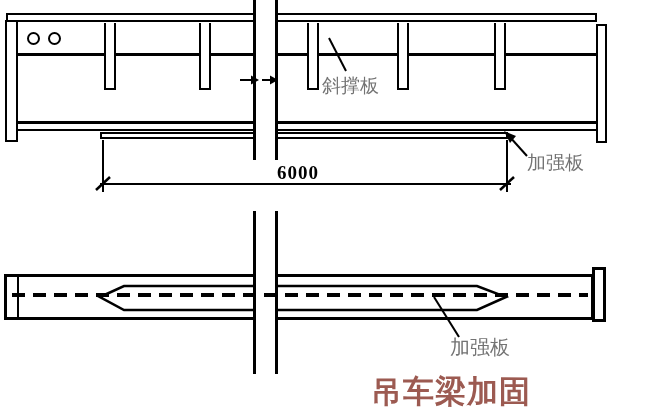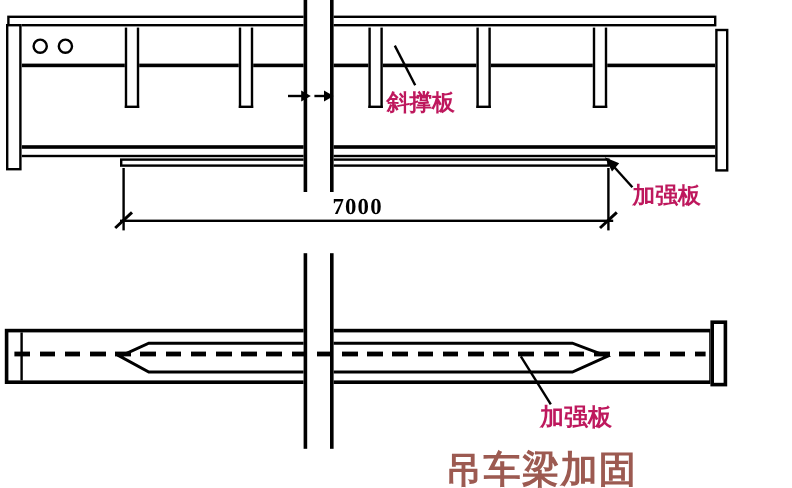--- a/index.html
+++ b/index.html
@@ -23,21 +23,21 @@
                  border-bottom:2px solid #000;box-sizing:border-box;z-index:1;}
   .reinf-plate-elev{left:100px;top:132px;width:408px;height:7px;border:2px solid #000;box-sizing:border-box;z-index:1;}
   .column-elev{left:253px;top:0;width:25px;height:160px;background:#fff;border-left:3px solid #000;
                border-right:3px solid #000;box-sizing:border-box;z-index:4;}
   .dim-ext{width:2px;background:#000;z-index:1;}
   .dim-ext-left{left:102px;top:140px;height:52px;}
   .dim-ext-right{left:506px;top:140px;height:52px;}
   .dim-line{left:100px;top:183px;width:411px;height:2px;background:#000;z-index:1;}
   .dim-text{left:277px;top:162px;font-size:19px;font-weight:bold;color:#000;z-index:5;
             font-family:"Liberation Serif","DejaVu Serif",serif;letter-spacing:1px;}
-  .cn-label{font-size:19px;font-weight:bold;color:#be185d;z-index:6;white-space:nowrap;}
+  .cn-label{font-size:19px;font-weight:normal;color:#737373;z-index:6;white-space:nowrap;}
   .brace-label{left:322px;top:73px;}
   .reinf-label-top{left:527px;top:150px;}
   
   .beam-plan{left:4px;top:274px;width:590px;height:46px;border:3px solid #000;box-sizing:border-box;background:#fff;z-index:1;}
   .plan-inner-left{left:17px;top:277px;width:2px;height:40px;background:#000;z-index:2;}
   .end-plate-right-plan{left:592px;top:267px;width:14px;height:55px;background:#fff;border:3px solid #000;box-sizing:border-box;z-index:3;}
   .column-plan{left:253px;top:211px;width:25px;height:163px;background:#fff;border-left:3px solid #000;
                border-right:3px solid #000;box-sizing:border-box;z-index:4;}
   .centerline{left:12px;top:293px;width:576px;height:4px;z-index:5;
      background:repeating-linear-gradient(90deg,#000 0 13px,transparent 13px 21px);}
@@ -66,21 +66,21 @@
     <div class="abs bolt bolt1"></div>
     <div class="abs bolt bolt2"></div>
 
     <div class="abs bottom-flange"></div>
     <div class="abs reinf-plate-elev"></div>
     <div class="abs column-elev"></div>
 
     <div class="abs dim-ext dim-ext-left"></div>
     <div class="abs dim-ext dim-ext-right"></div>
     <div class="abs dim-line"></div>
-    <div class="abs dim-text">7000</div>
+    <div class="abs dim-text">6000</div>
 
     <div class="abs cn-label brace-label">斜撑板</div>
     <div class="abs cn-label reinf-label-top">加强板</div>
   </div>
 
   <div>
     <div class="abs beam-plan"></div>
     <div class="abs plan-inner-left"></div>
 
     <svg class="abs overlay under" viewBox="0 0 660 407">

